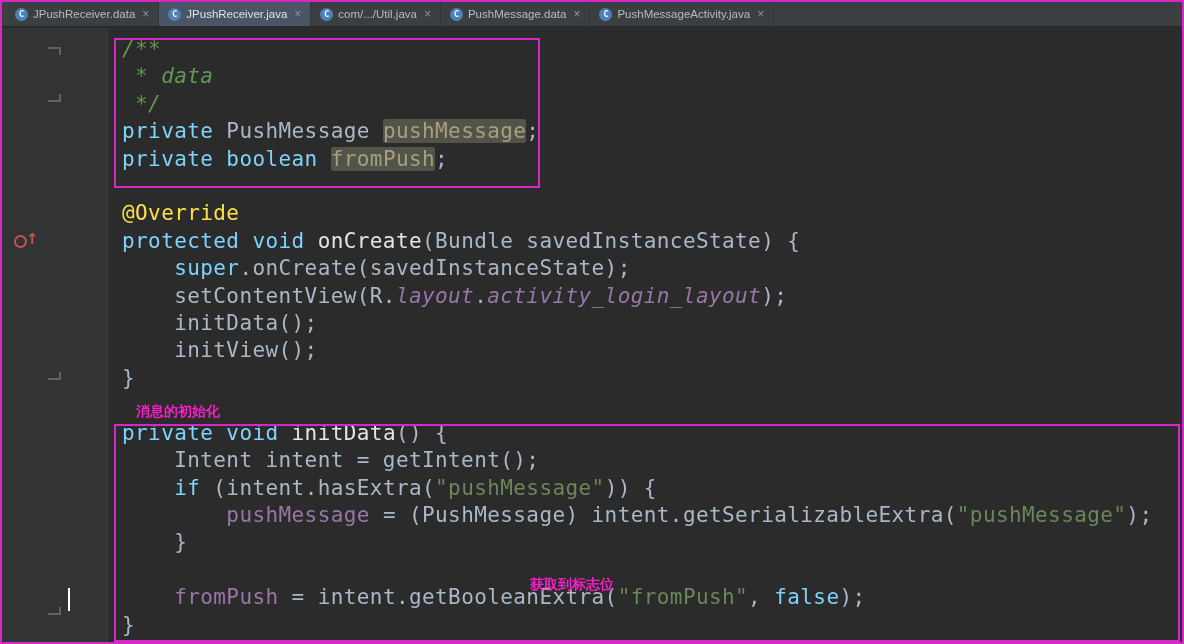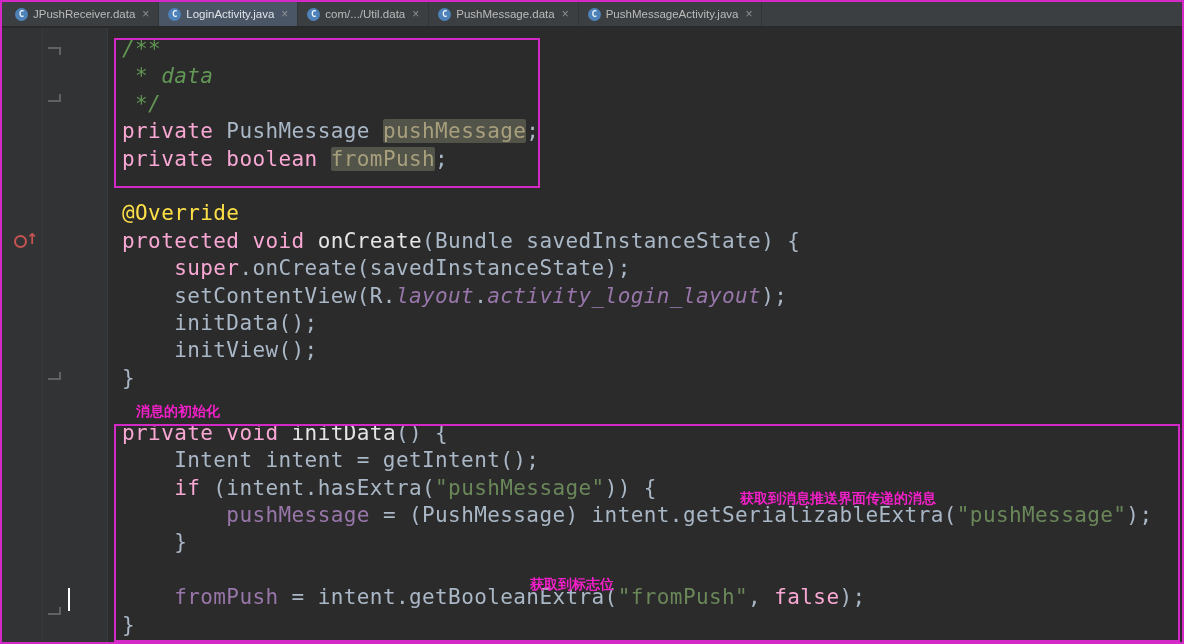--- a/index.html
+++ b/index.html
@@ -24,21 +24,21 @@
   .editor { position:absolute; top:26px; left:0; right:0; bottom:0; background:#2b2b2b; }
   .gutter { position:absolute; top:0; left:0; bottom:0; width:106px; background:#313335;
             border-right:1px solid #3a3d3f; }
   .gutter-line { position:absolute; left:40px; top:0; bottom:0; width:1px; background:#37393b; }
 
   .code { position:absolute; top:8px; left:120px; right:0;
           font-family:"DejaVu Sans Mono", monospace; font-size:21px; line-height:27.4px;
           letter-spacing:0.4px; white-space:pre; color:#a9b7c6; }
 
   .t-pl  { color:#a9b7c6; }
-  .t-kw  { color:#f9a8d4; }
+  .t-kw  { color:#7dd3fc; }
   .t-cmt { color:#629755; font-style:italic; }
   .t-ann { color:#fde047; }
   .t-mth { color:#e5e5e5; }
   .t-fld { color:#9876aa; }
   .t-fld-hl { color:#a89f7d; background:#52544a; border-radius:2px; }
   .t-str { color:#6a8759; }
   .t-sta { color:#9876aa; font-style:italic; }
 
   
   .fold { position:absolute; left:46px; width:13px; height:8px; }
@@ -67,26 +67,26 @@
 <div class="screen">
 
   <div class="tabbar">
       <div class="tab">
         <span class="class-icon">C</span>
         <span>JPushReceiver.data</span>
         <span class="tab-close">×</span>
       </div>
       <div class="tab selected">
         <span class="class-icon">C</span>
-        <span>LoginActivity.java</span>
+        <span>JPushReceiver.java</span>
         <span class="tab-close">×</span>
       </div>
       <div class="tab">
         <span class="class-icon">C</span>
-        <span>com/.../Util.data</span>
+        <span>com/.../Util.java</span>
         <span class="tab-close">×</span>
       </div>
       <div class="tab">
         <span class="class-icon">C</span>
         <span>PushMessage.data</span>
         <span class="tab-close">×</span>
       </div>
       <div class="tab">
         <span class="class-icon">C</span>
         <span>PushMessageActivity.java</span>
@@ -108,16 +108,15 @@
     <div class="override-arrow">↑</div>
 
     <div class="caret"></div>
 
     <div class="code"><div><span class="t-cmt">/**</span></div><div><span class="t-cmt"> * data</span></div><div><span class="t-cmt"> */</span></div><div><span class="t-kw">private</span><span class="t-pl"> PushMessage </span><span class="t-fld-hl">pushMessage</span><span class="t-pl">;</span></div><div><span class="t-kw">private boolean</span><span class="t-pl"> </span><span class="t-fld-hl">fromPush</span><span class="t-pl">;</span></div><div>&nbsp;</div><div><span class="t-ann">@Override</span></div><div><span class="t-kw">protected void</span><span class="t-pl"> </span><span class="t-mth">onCreate</span><span class="t-pl">(Bundle savedInstanceState) {</span></div><div><span class="t-pl">    </span><span class="t-kw">super</span><span class="t-pl">.onCreate(savedInstanceState);</span></div><div><span class="t-pl">    setContentView(R.</span><span class="t-sta">layout</span><span class="t-pl">.</span><span class="t-sta">activity_login_layout</span><span class="t-pl">);</span></div><div><span class="t-pl">    initData();</span></div><div><span class="t-pl">    initView();</span></div><div><span class="t-pl">}</span></div><div>&nbsp;</div><div><span class="t-kw">private void</span><span class="t-pl"> </span><span class="t-mth">initData</span><span class="t-pl">() {</span></div><div><span class="t-pl">    Intent intent = getIntent();</span></div><div><span class="t-pl">    </span><span class="t-kw">if</span><span class="t-pl"> (intent.hasExtra(</span><span class="t-str">"pushMessage"</span><span class="t-pl">)) {</span></div><div><span class="t-pl">        </span><span class="t-fld">pushMessage</span><span class="t-pl"> = (PushMessage) intent.getSerializableExtra(</span><span class="t-str">"pushMessage"</span><span class="t-pl">);</span></div><div><span class="t-pl">    }</span></div><div>&nbsp;</div><div><span class="t-pl">    </span><span class="t-fld">fromPush</span><span class="t-pl"> = intent.getBooleanExtra(</span><span class="t-str">"fromPush"</span><span class="t-pl">, </span><span class="t-kw">false</span><span class="t-pl">);</span></div><div><span class="t-pl">}</span></div></div>
   </div>
 
   <div class="anno-box anno-box1"></div>
   <div class="anno-box anno-box2"></div>
   <div class="anno-label anno-label-init">消息的初始化</div>
-  <div class="anno-label anno-label-push">获取到消息推送界面传递的消息</div>
   <div class="anno-label anno-label-flag">获取到标志位</div>
 
 </div>
 
 </body></html>

